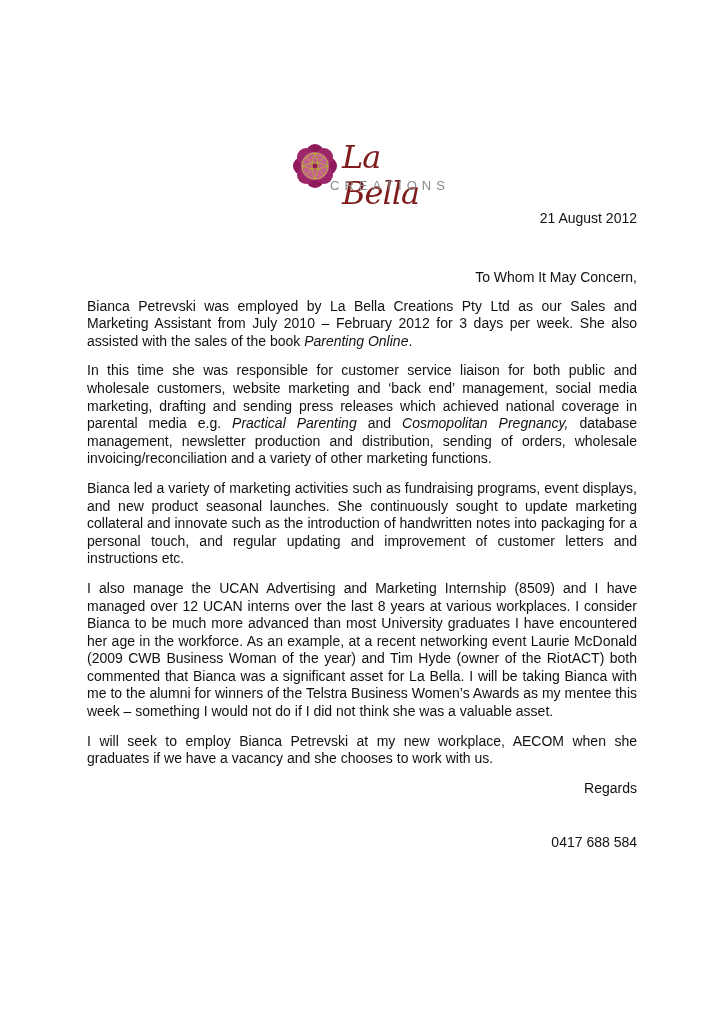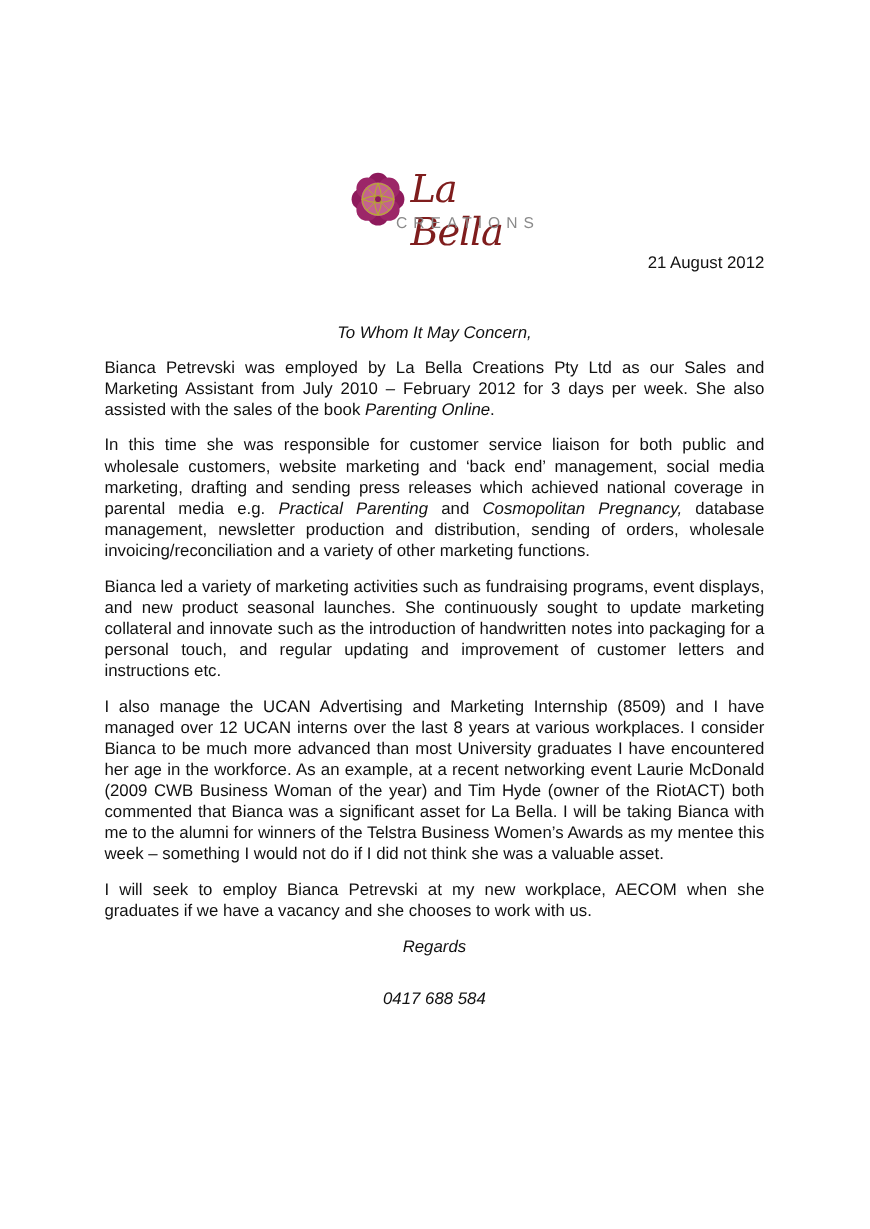--- a/index.html
+++ b/index.html
@@ -23,23 +23,23 @@
   }
   .date {
     position: absolute; right: 88px; top: 210px;
     font-size: 14px; line-height: 17px;
   }
   .letter {
     position: absolute; left: 87px; top: 269px; width: 550px;
     font-size: 14px; line-height: 17.6px;
   }
   .letter p { margin: 0 0 12px 0; text-align: justify; }
-  .letter p.left { text-align: center; font-style: italic; }
+  .letter p.left { text-align: right; }
   .letter .salutation { margin-bottom: 11px; }
-  .letter .regards { margin-bottom: 27px; }
+  .letter .regards { margin-bottom: 37px; }
   em { font-style: italic; }
 </style>
 </head>
 <body>
 
 <div class="logo">
   <svg width="50" height="50" viewBox="0 0 50 50">
     <g transform="translate(25,25)">
       <circle r="9" cx="0" cy="-13" fill="#8e1a5c"></circle>
       <circle r="9" cx="0" cy="13" fill="#8e1a5c"></circle>

